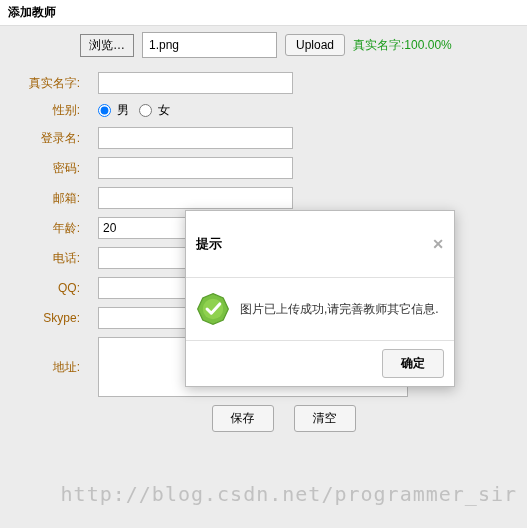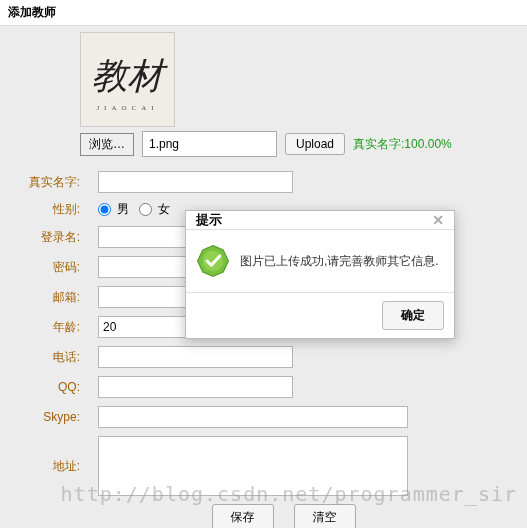--- a/index.html
+++ b/index.html
@@ -135,21 +135,21 @@
       top: 210px;
       width: 270px;
       background: #fff;
       border: 1px solid #bbb;
       box-shadow: 0 3px 12px rgba(0,0,0,0.25);
     }
     .dialog-header {
       display: flex;
       justify-content: space-between;
       align-items: center;
-      padding: 0 10px;
+      padding: 24px 10px;
       border-bottom: 1px solid #e0e0e0;
       font-weight: bold;
       font-size: 13px;
     }
     .dialog-close { color: #aaa; cursor: pointer; font-size: 14px; }
     .dialog-body {
       display: flex;
       align-items: center;
       padding: 14px 10px;
       gap: 10px;
@@ -183,24 +183,20 @@
       letter-spacing: 1px;
     }
   </style>
 </head>
 <body>
 
 <div class="header">添加教师</div>
 
 <div class="content">
 
-  <div class="thumb">
-    <div class="big">教材</div>
-    <div class="sub">JIAOCAI</div>
-  </div>
 
   <div class="upload-row">
     <button class="browse-btn">浏览…</button>
     <input class="file-field" value="1.png" style="">
     <button class="upload-btn">Upload</button>
     <span class="progress">真实名字:100.00%</span>
   </div>
 
   <div class="form-row">
     <span class="form-label">真实名字:</span>

